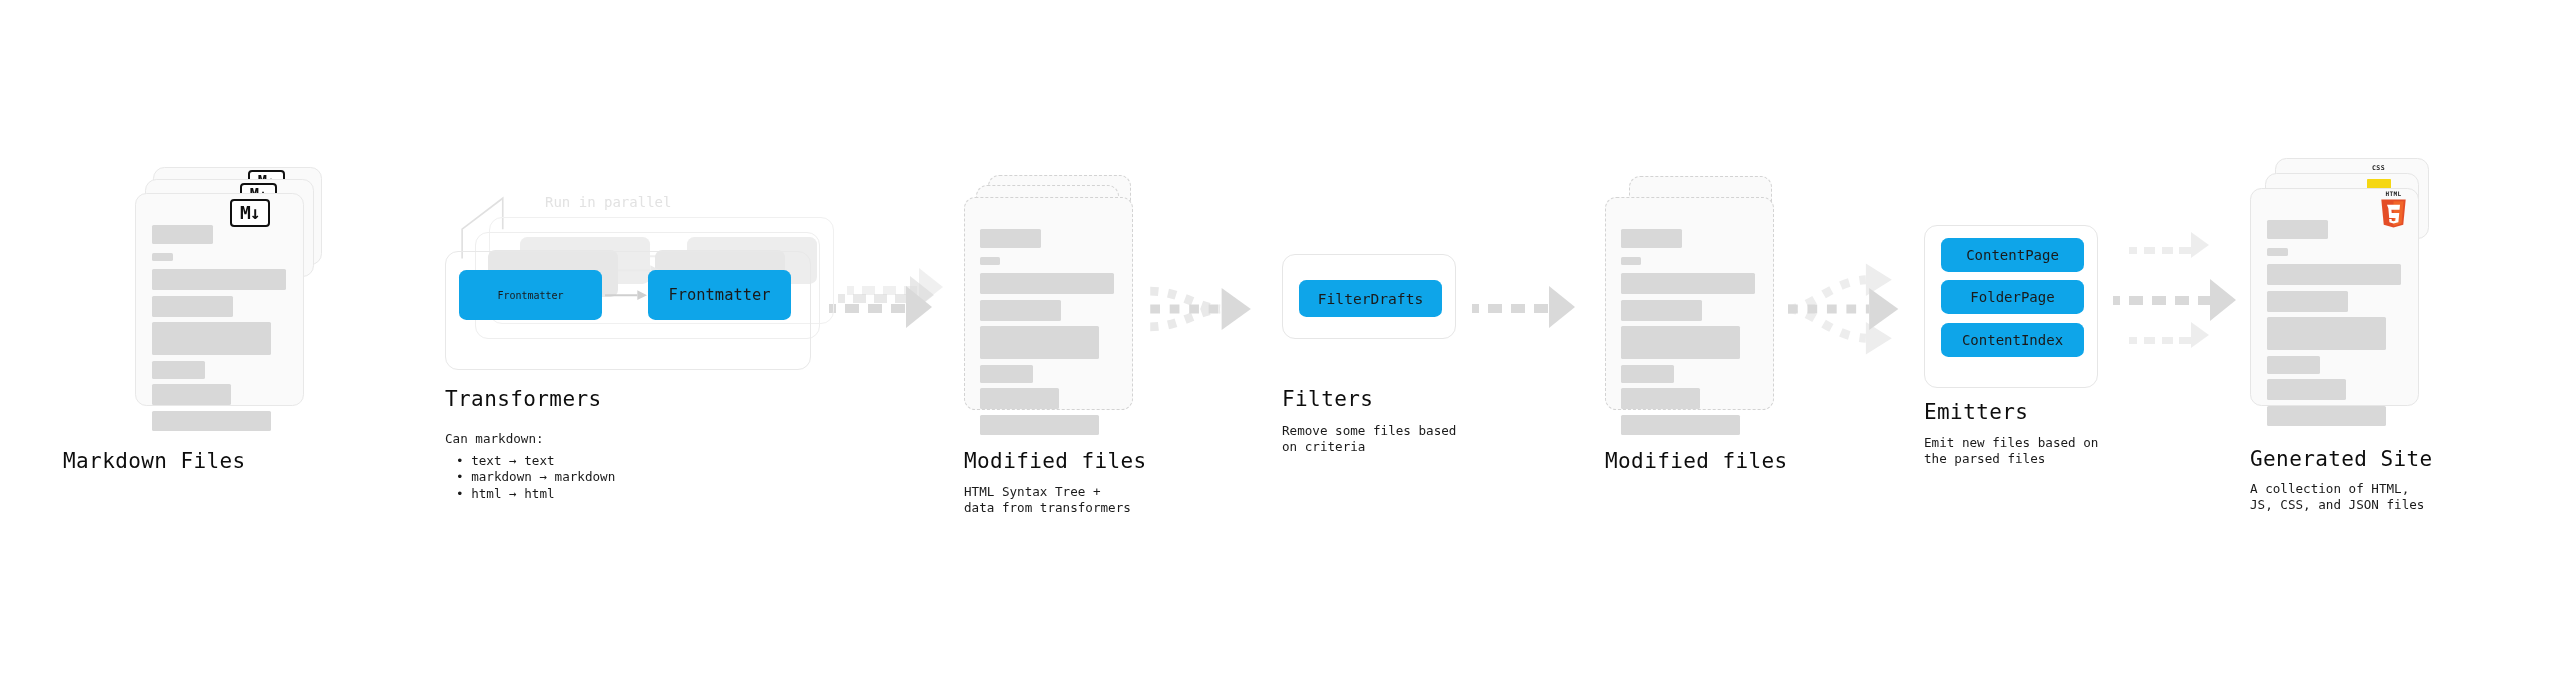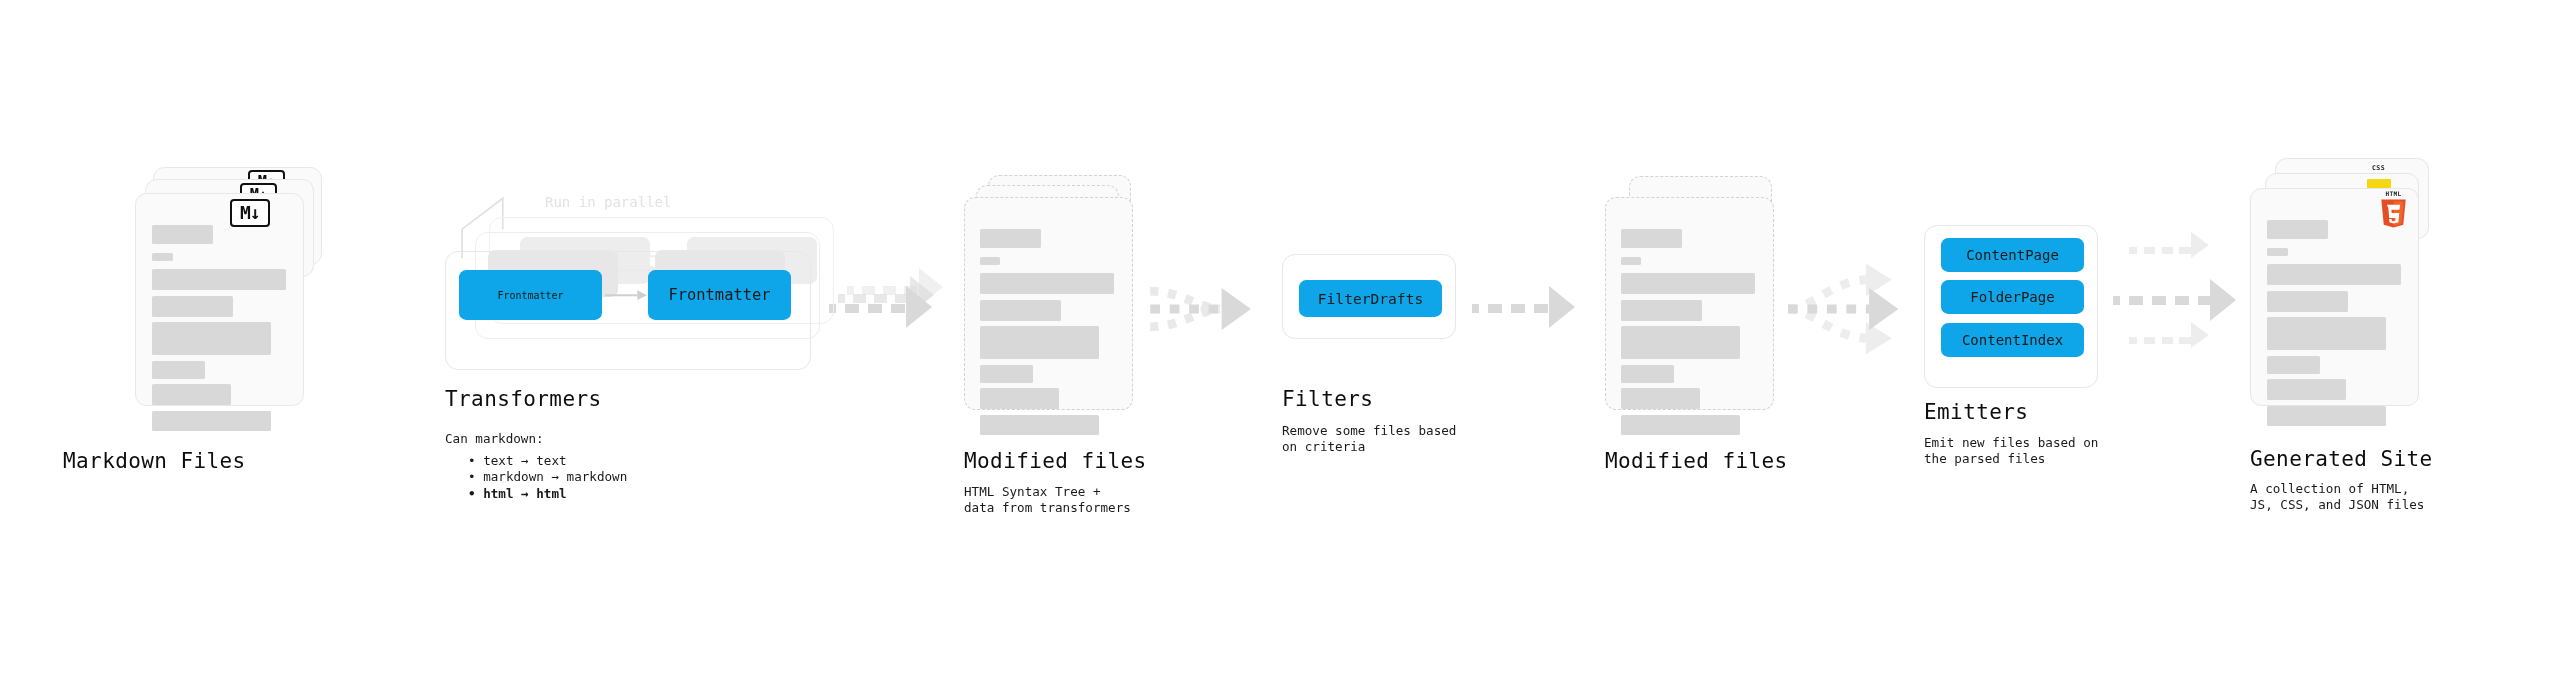--- a/index.html
+++ b/index.html
@@ -134,24 +134,24 @@
     <div class="chip" style="left:648px;top:270px;width:143px;height:50px;z-index:16;font-size:15.4px;">
       <span>Frontmatter</span>
     </div>
     <svg class="tinyarrow" style="left:605px;top:287px;width:42px;height:16.3px;z-index:17;" viewBox="0 0 52 20">
       <line x1="0" y1="10" x2="40" y2="10" stroke="#cfcfcf" stroke-width="2.5"></line>
       <polygon points="40,4 52,10 40,16" fill="#cfcfcf"></polygon>
     </svg>
 
     <div class="title" style="left:445px;top:387px;">Transformers</div>
     <div class="sub" style="left:445px;top:431px;">Can markdown:</div>
-    <div style="position:absolute;left:468px;top:453px;">
+    <div style="position:absolute;left:456px;top:453px;">
       <div class="sub" style="position:relative;left:0;top:0;">•&nbsp;<span>text → text</span></div>
       <div class="sub" style="position:relative;left:0;top:0;">•&nbsp;<span>markdown → markdown</span></div>
-      <div class="sub" style="position:relative;left:0;top:0;font-weight:bold;">•&nbsp;<span>html → html</span></div>
+      <div class="sub" style="position:relative;left:0;top:0;">•&nbsp;<span>html → html</span></div>
     </div>
   </div>
 
   <div class="arrowwrap" style="left:829px;top:268px;width:146px;height:81px;">
     <div style="position:absolute;left:18px;top:0px;opacity:.38;">
       <div class="dash" style="left:0px;top:18px;width:6.5px;"></div>
       <div class="dash" style="left:14.6px;top:18px;width:13px;"></div>
       <div class="dash" style="left:36px;top:18px;width:13px;"></div>
       <div class="dash" style="left:57px;top:18px;width:13px;"></div>
       <div class="head" style="left:72px;top:0px;border-width:19.5px 0 19.5px 24.4px;"></div>

